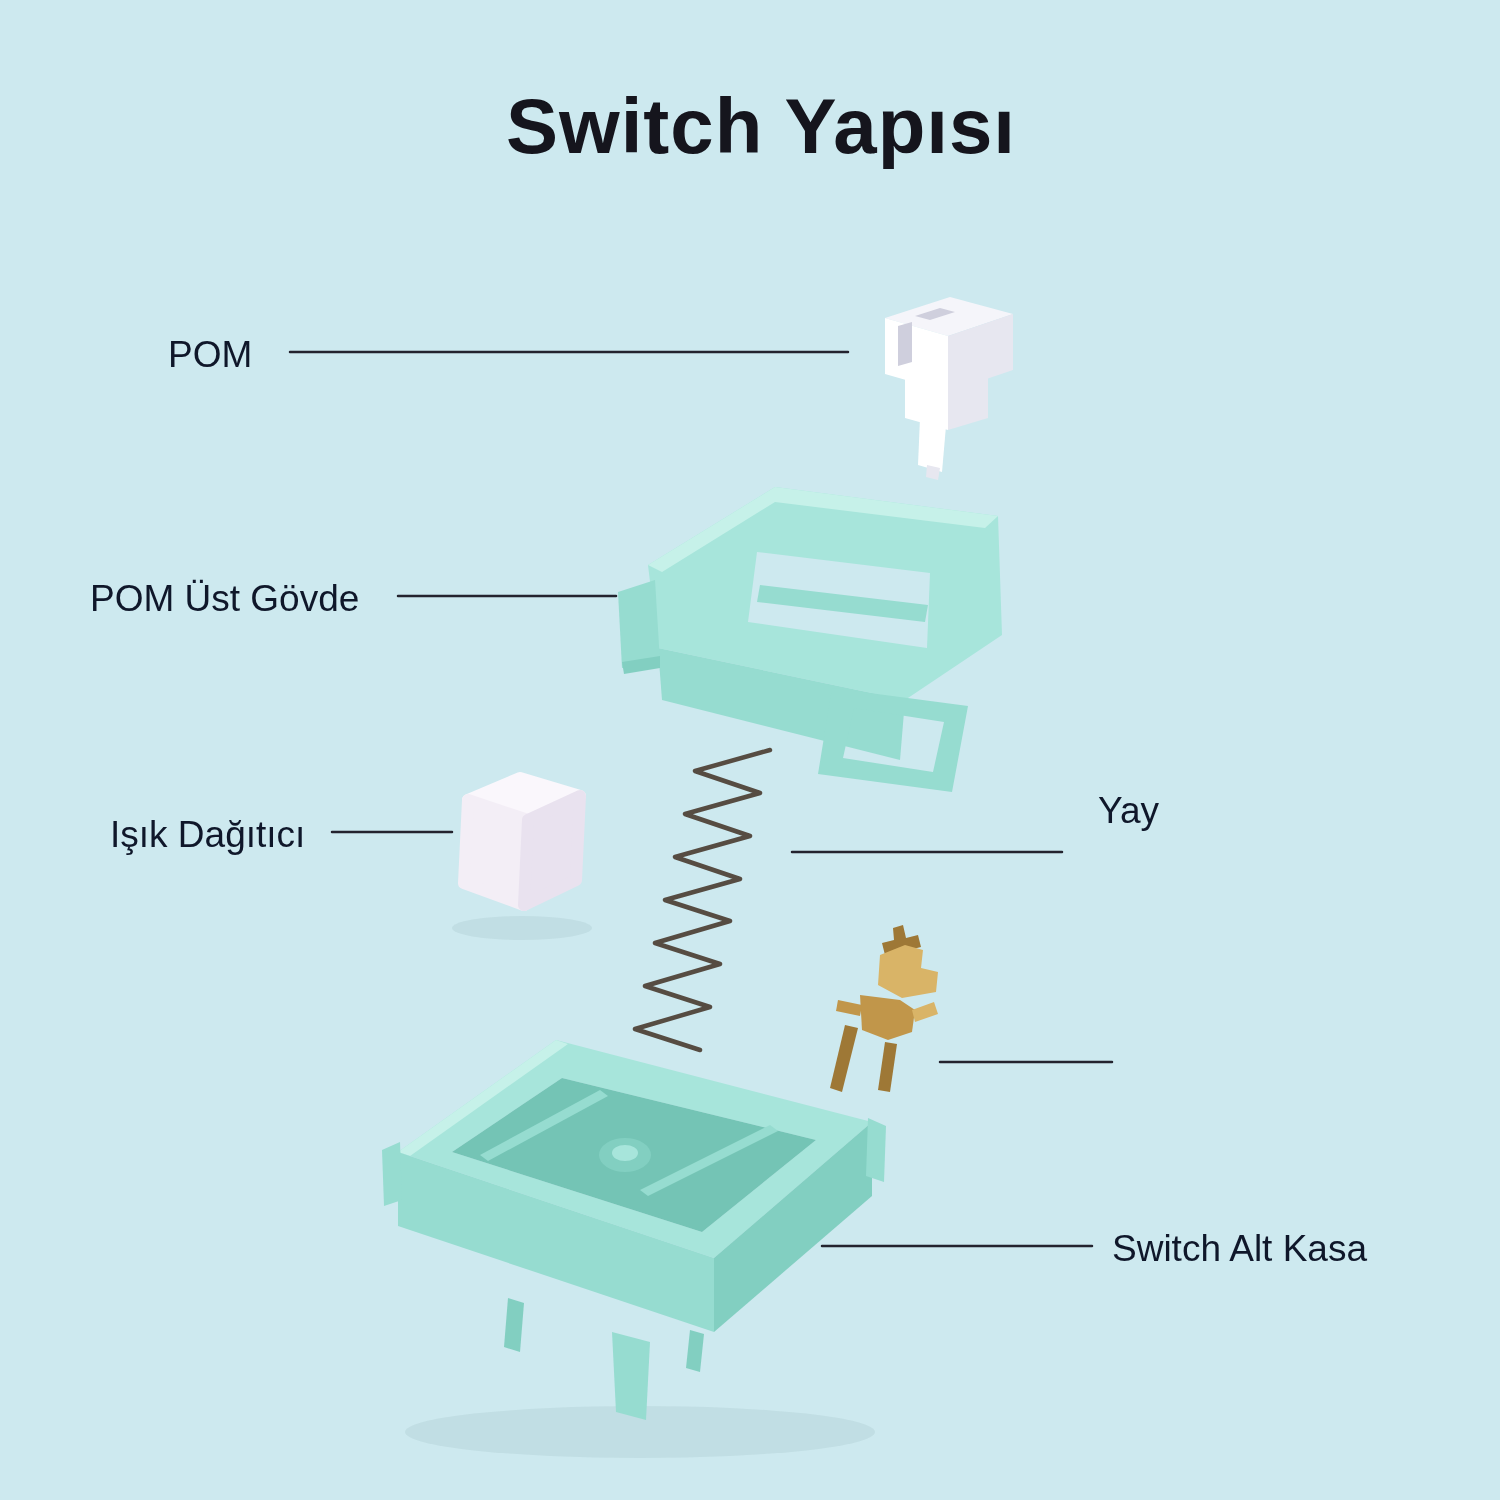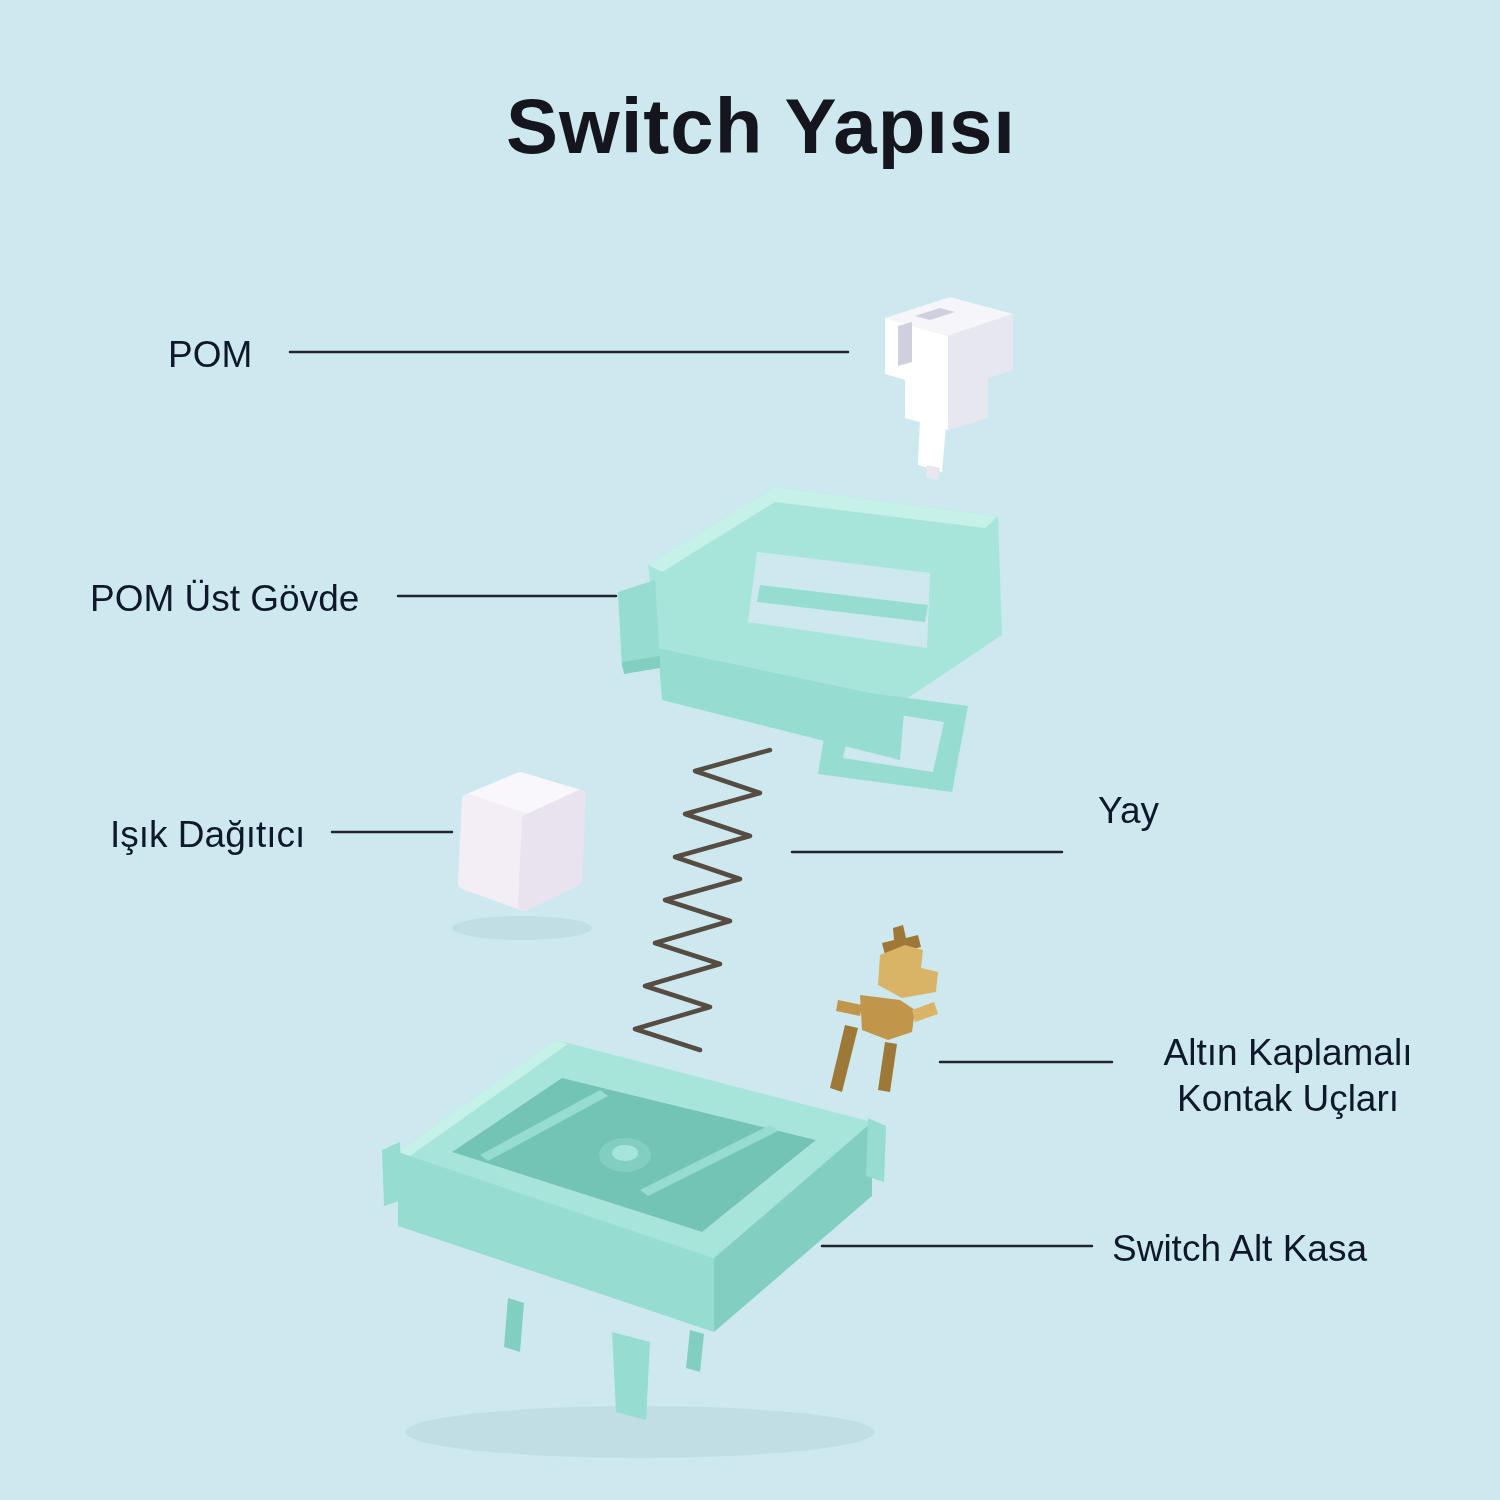--- a/index.html
+++ b/index.html
@@ -121,20 +121,16 @@
   </svg>
 
   <div class="label" style="left:168px;top:332px">POM</div>
 
   <div class="label" style="left:90px;top:576px">POM Üst Gövde</div>
 
   <div class="label" style="left:110px;top:812px">Işık Dağıtıcı</div>
 
   <div class="label" style="left:1098px;top:788px">Yay</div>
 
-  <div class="label center" style="left:1148px;top:1030px;width:280px">
-    <span>Altın Kaplamalı</span><br>
-    <span>Kontak Uçları</span>
-  </div>
 
   <div class="label" style="left:1112px;top:1226px">Switch Alt Kasa</div>
 
 </div>
 
 </body></html>

